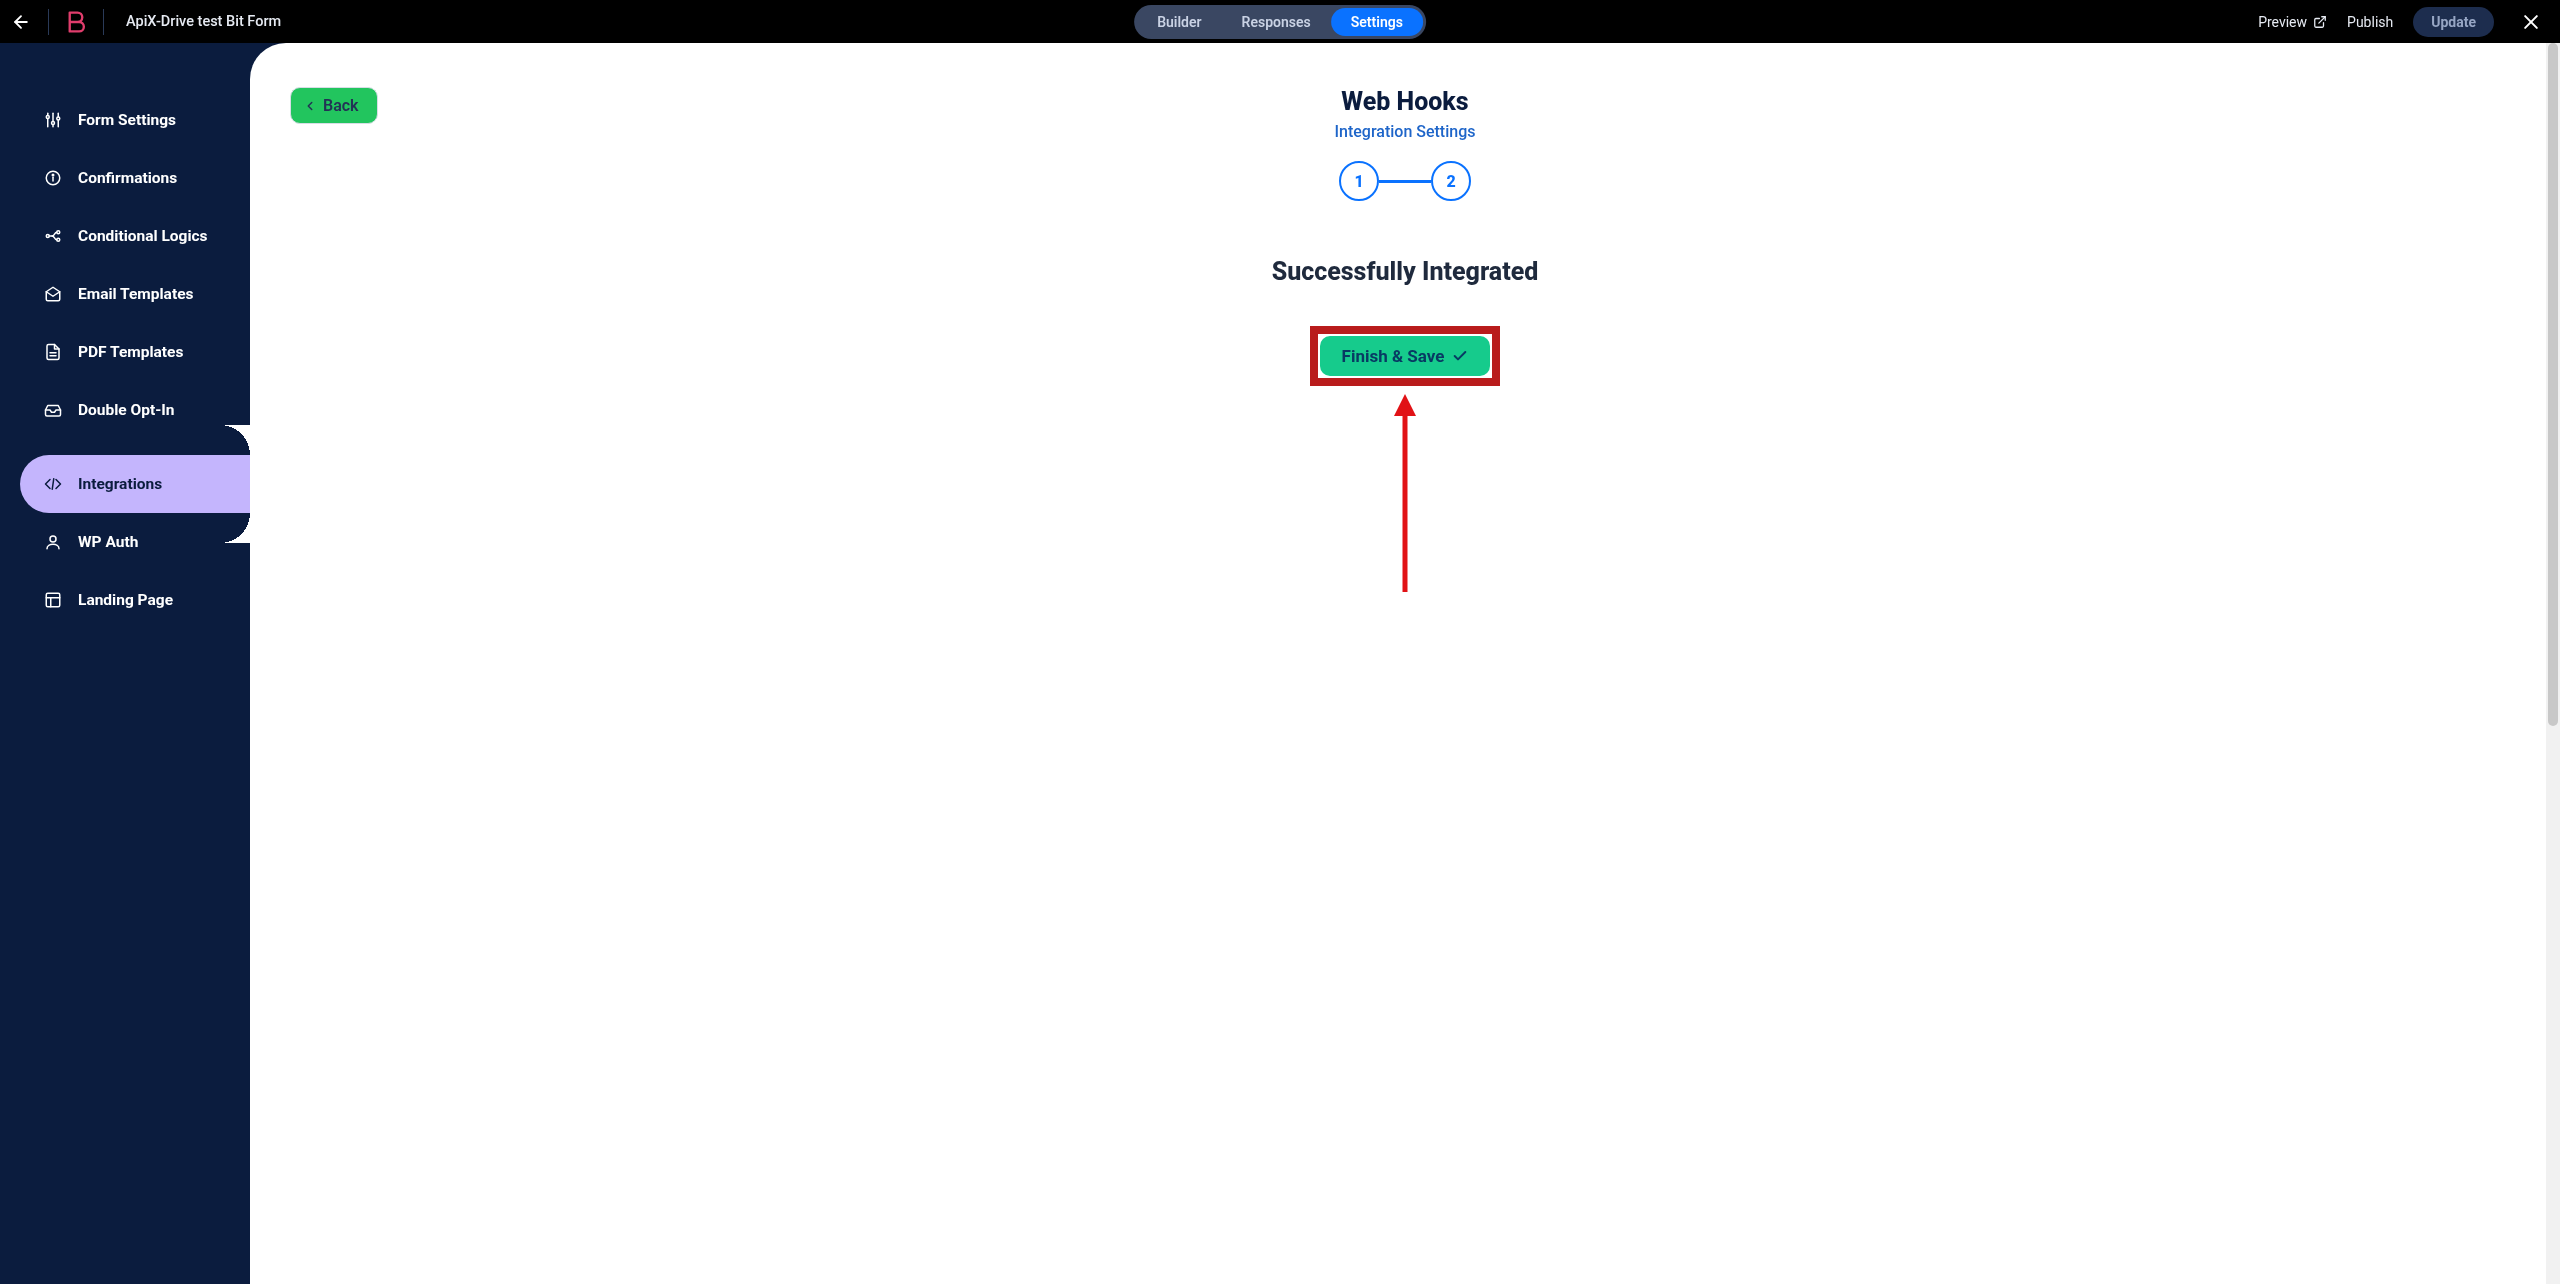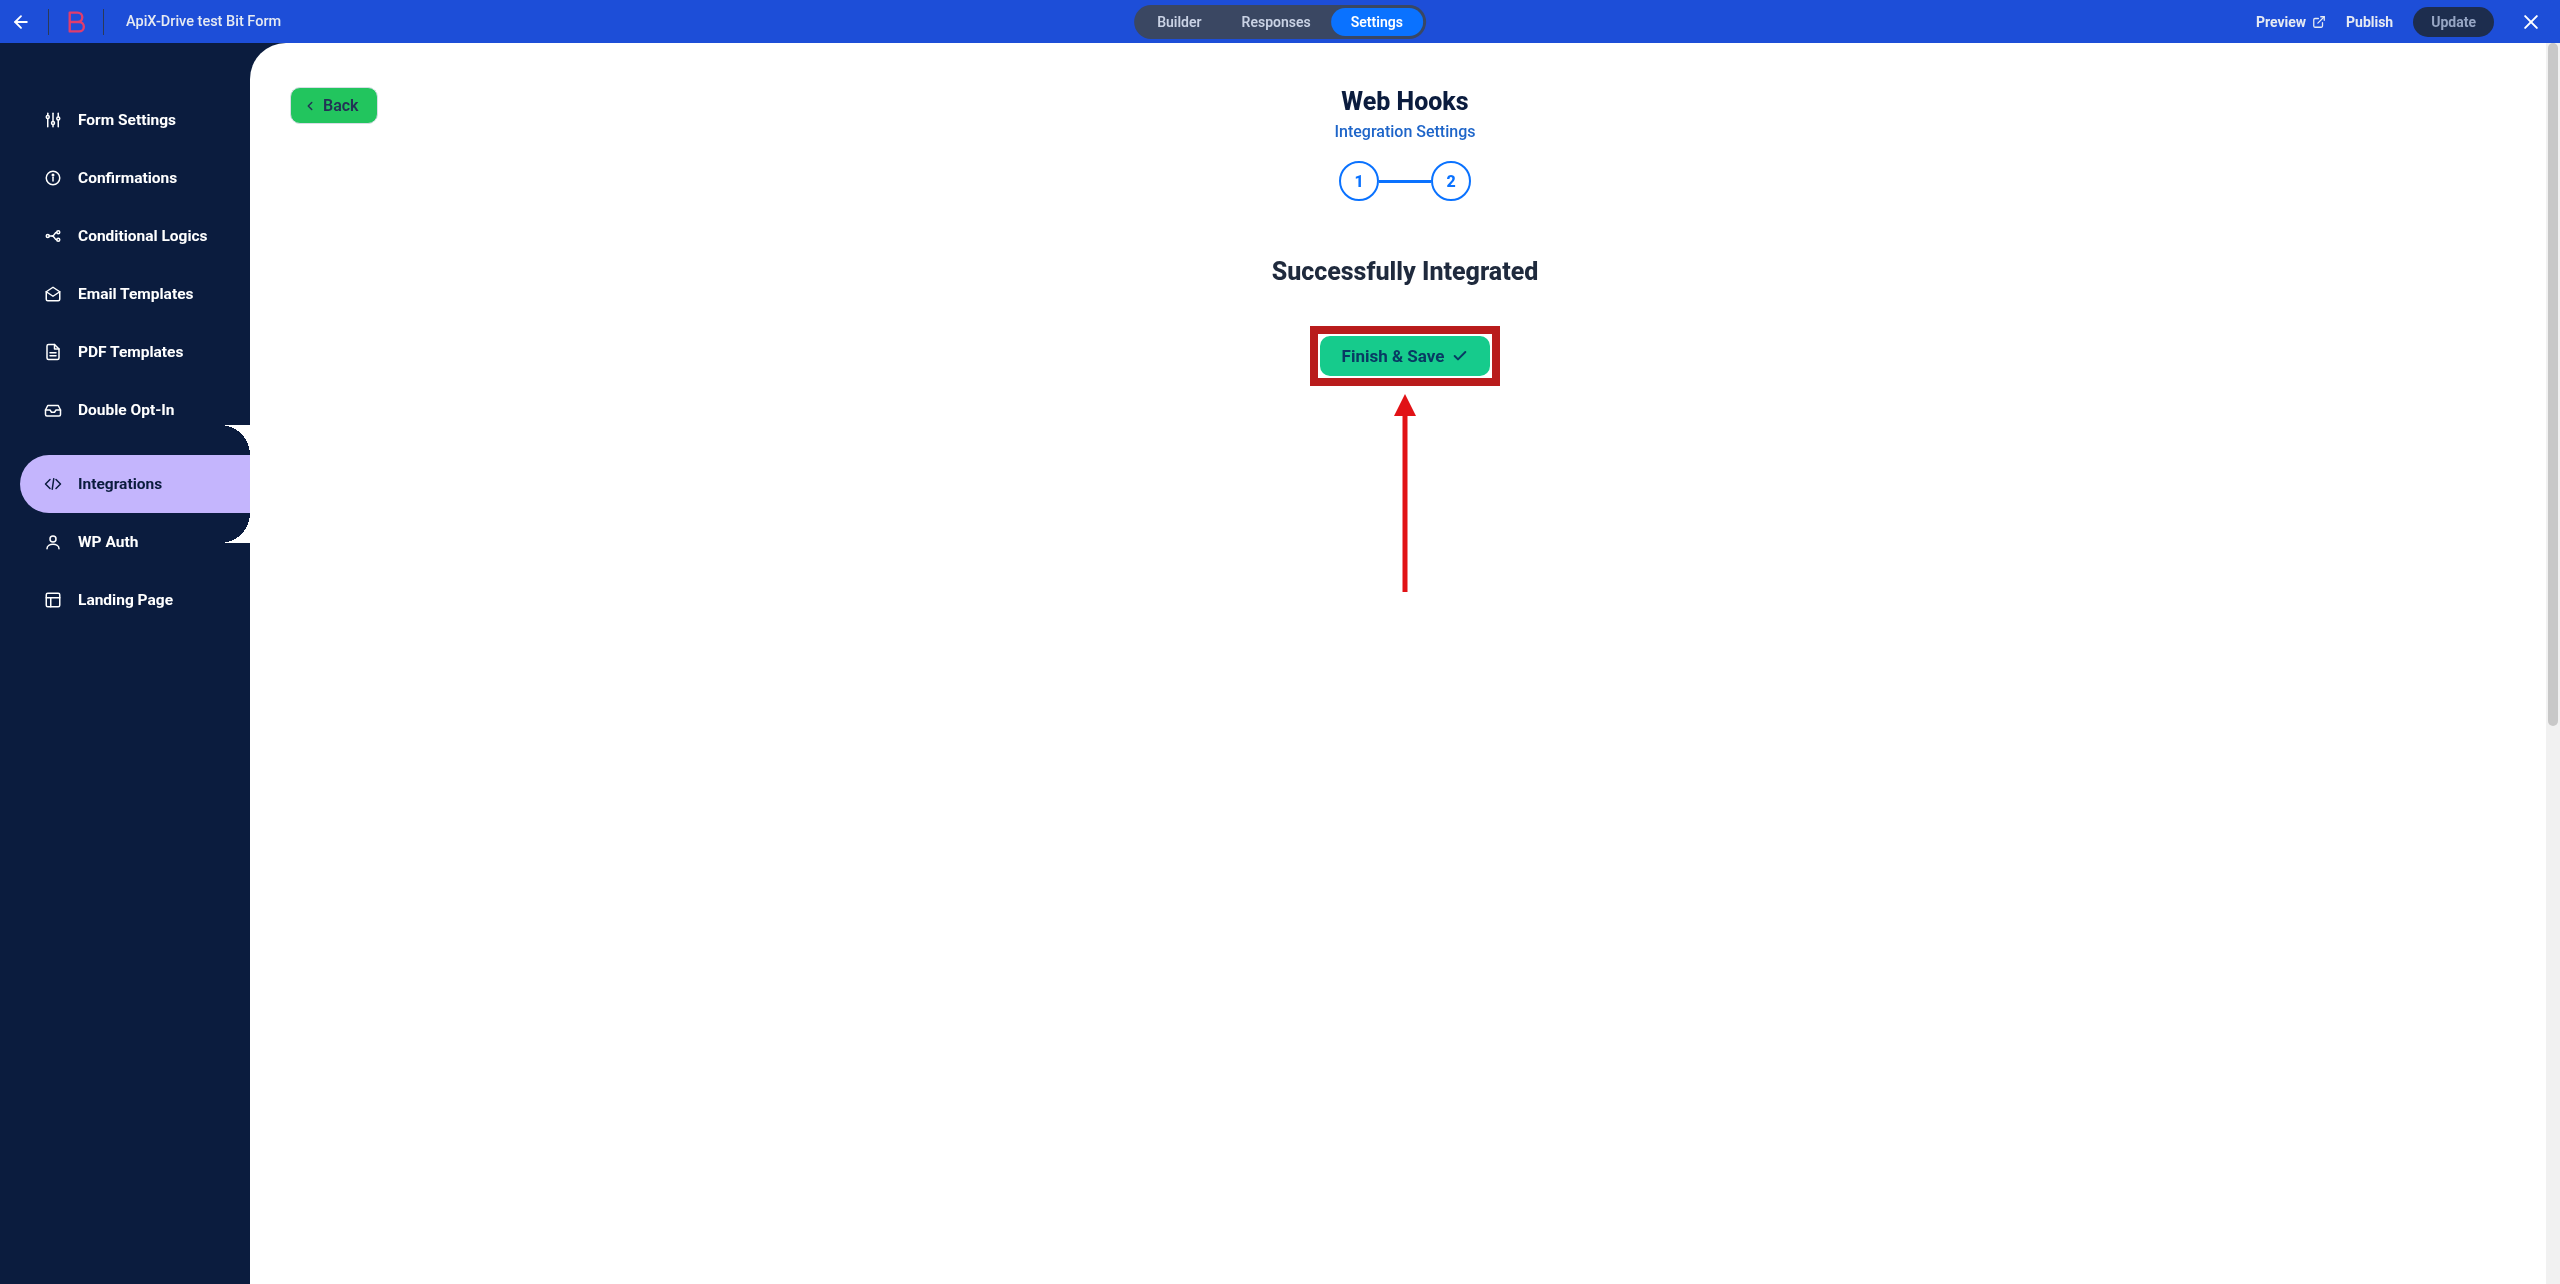--- a/index.html
+++ b/index.html
@@ -1,21 +1,21 @@
 <!DOCTYPE html>
 <html><head>
 <meta charset="utf-8">
 <style>
 * { margin: 0; padding: 0; box-sizing: border-box; }
 html, body { width: 100%; height: 100%; font-family: -apple-system, BlinkMacSystemFont, "Segoe UI", Roboto, Arial, sans-serif; }
 body { background: #0b1c3e; overflow: hidden; }
 
 .topbar {
   height: 43px;
-  background: #1d4ed8;
+  background: #000000;
   display: flex;
   align-items: center;
   color: #fff;
   position: relative;
 }
 .topbar-left {
   display: flex;
   align-items: center;
   height: 100%;
 }
@@ -75,21 +75,21 @@
 .topbar-right {
   margin-left: auto;
   display: flex;
   align-items: center;
   gap: 20px;
   padding-right: 12px;
 }
 .tlink {
   color: #e6eaf2;
   font-size: 14px;
-  font-weight: 700;
+  font-weight: 400;
   display: flex;
   align-items: center;
   gap: 6px;
   cursor: pointer;
 }
 .update-btn {
   background: #1d2d4e;
   color: #97a6c4;
   font-size: 14px;
   font-weight: 700;

